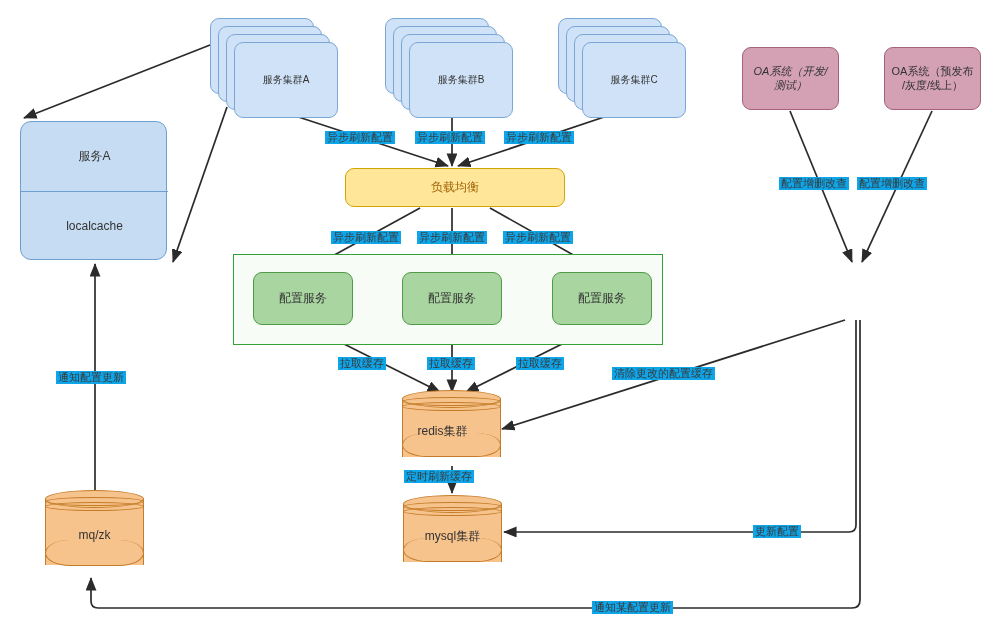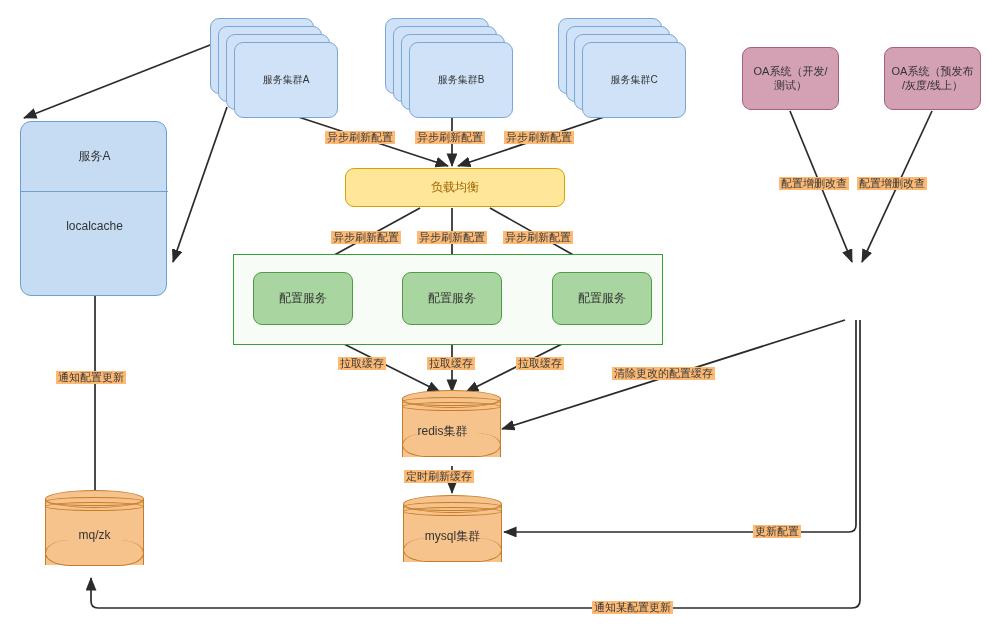--- a/index.html
+++ b/index.html
@@ -13,21 +13,21 @@
   .stack{position:absolute;}
   .stack .sheet{position:absolute;box-sizing:border-box;width:104px;height:76px;
       background:#cfe2f7;border:1px solid #7ba7d7;border-radius:9px;}
   .stack .sheet.s1{left:0;top:0;}
   .stack .sheet.s2{left:8px;top:8px;}
   .stack .sheet.s3{left:16px;top:16px;}
   .stack .sheet.front{left:24px;top:24px;display:flex;align-items:center;justify-content:center;}
   .stack .sheet.front span{font-size:10px;color:#333;}
 
   
-  .svcA{left:20px;top:121px;width:147px;height:175px;
+  .svcA{left:20px;top:121px;width:147px;height:139px;
         background:#c6dcf2;border:1px solid #6f9fd0;border-radius:11px;}
   .svcA .half{position:absolute;left:0;width:147px;height:69px;box-sizing:border-box;
         display:flex;align-items:center;justify-content:center;}
   .svcA .half.top{top:0;}
   .svcA .half.bot{top:69px;border-top:1px solid #6f9fd0;}
   .svcA span{font-size:12px;color:#333;}
 
   
   .lb{left:345px;top:168px;width:220px;height:39px;background:#ffe699;
       border:1.5px solid #d6a400;border-radius:9px;}
@@ -36,41 +36,41 @@
   
   .greenbox{position:absolute;left:233px;top:254px;width:430px;height:91px;
       border:1.5px solid #35a135;background:#f7fdf6;box-sizing:border-box;}
   .cfg{width:100px;height:53px;background:#a9d5a0;border:1px solid #4f9b47;border-radius:9px;top:272px;}
   .cfg span{font-size:12px;color:#333;}
   .cfg1{left:253px;} .cfg2{left:402px;} .cfg3{left:552px;}
 
   
   .oa{width:97px;height:63px;background:#d4a1b4;border:1.5px solid #a4617c;border-radius:9px;top:47px;}
   .oa span{font-size:11px;color:#333;}
-  .oa1{left:742px;} .oa2{left:884px;}
+  .oa1{left:742px;font-style:italic;} .oa2{left:884px;}
 
   
   .cms{left:808px;top:265px;width:97px;height:53px;background:#a7c7ea;
        border:1.5px solid #4f7cb5;border-radius:9px;}
   .cms span{font-size:11px;color:#333;}
 
   
   .cyl{position:absolute;}
   .cyl .body{position:absolute;left:0;top:9px;box-sizing:border-box;
       background:#f7c38d;border:1px solid #c47c28;border-left:1px solid #c47c28;border-right:1px solid #c47c28;
       border-top:none;border-bottom:none;}
   .cyl .bottom{position:absolute;left:0;box-sizing:border-box;background:#f7c38d;
       border:1px solid #c47c28;border-radius:50%/100%;border-top:none;}
   .cyl .top{position:absolute;left:0;top:0;box-sizing:border-box;background:#f7c38d;
       border:1px solid #c47c28;border-radius:50%;}
   .cyl .ring{position:absolute;left:0;box-sizing:border-box;height:9px;
       border:1px solid #c47c28;border-radius:50%;background:transparent;}
   .cyl .clbl{position:absolute;left:0;width:100%;text-align:center;font-size:12px;color:#333;}
 
-  .elabel{position:absolute;font-size:11px;color:#3a3a3a;background:#fdba74;
+  .elabel{position:absolute;font-size:11px;color:#3a3a3a;background:#0ea5e9;
       padding:0 2px;white-space:nowrap;line-height:13px;}
 </style>
 </head>
 <body>
 
 <div id="canvas">
 
   <svg id="edges" viewBox="0 0 988 624">
     <defs>
       <marker id="ah" markerWidth="9" markerHeight="9" refX="7.4" refY="3.2" orient="auto" markerUnits="strokeWidth">

